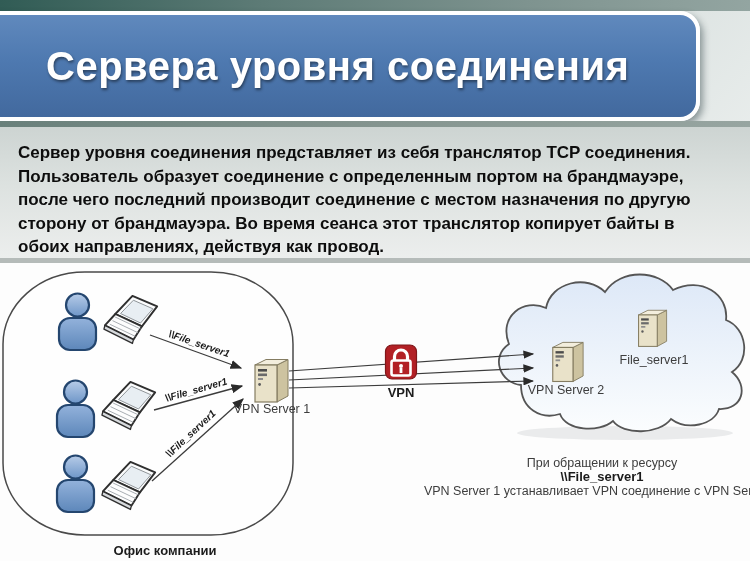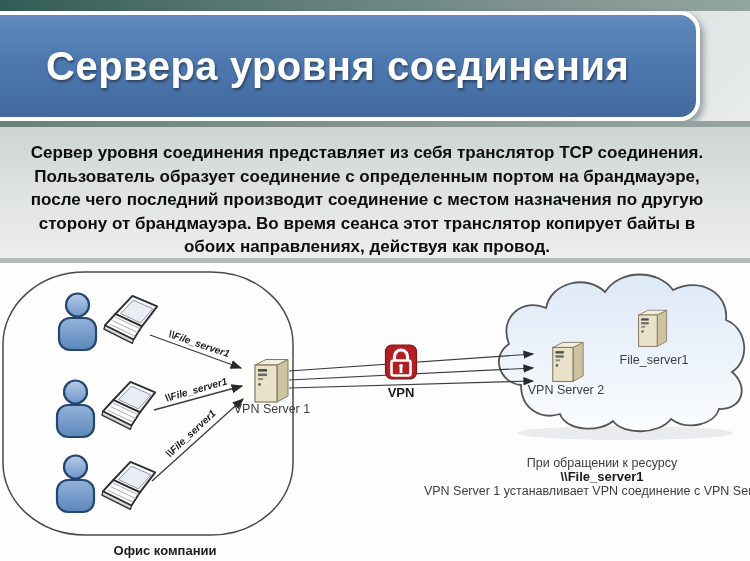--- a/index.html
+++ b/index.html
@@ -24,21 +24,21 @@
 
   
   .shadow-strip{position:absolute;left:0;top:121px;width:750px;height:6px;
     background:linear-gradient(90deg,#69807b 0%,#84948f 50%,#97a5a1 100%);}
 
   
   .text-panel{position:absolute;left:0;top:127px;width:750px;height:131px;
     background:linear-gradient(180deg,#cdd4d2 0%,#dde2e0 45%,#eceeed 100%);
     border-bottom:5px solid #b5bbb9;}
   .text-panel p{margin:0;padding:14px 34px 0 18px;font-size:17px;font-weight:bold;
-    line-height:23.5px;color:#0d0d0d;text-align:center;}
+    line-height:23.5px;color:#0d0d0d;}
 
   
   .diagram{position:absolute;left:0;top:263px;width:750px;height:298px;background:#fdfdfd;}
   .diagram svg{display:block;}
 
   text{font-family:"Liberation Sans",sans-serif;}
   .lbl{font-size:12.5px;fill:#3d3d3d;text-anchor:middle;}
   .lbl-b{font-size:13px;font-weight:bold;fill:#1c1c1c;text-anchor:middle;}
   .lbl-i{font-size:10px;font-weight:bold;font-style:italic;fill:#1a1a1a;text-anchor:middle;}
   .note{font-size:12.5px;fill:#3d3d3d;text-anchor:middle;}

